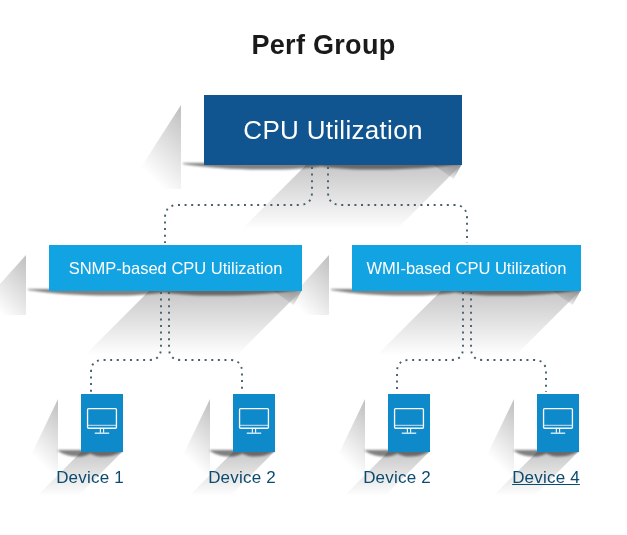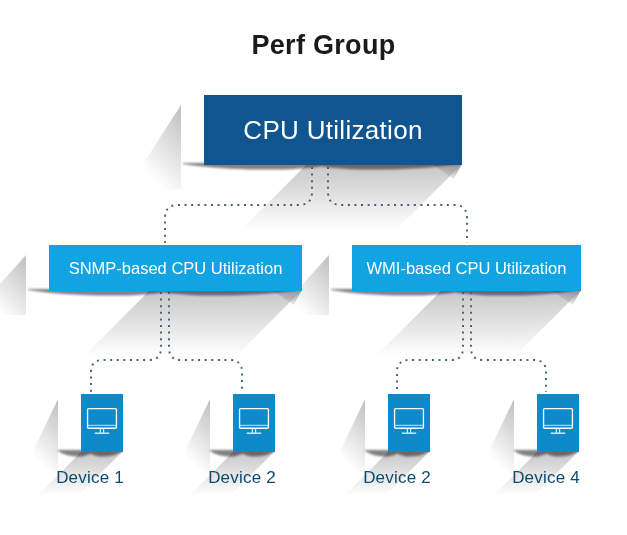--- a/index.html
+++ b/index.html
@@ -67,21 +67,21 @@
 
   .device { top:394px; width:66px; height:58px; }
   .device-1 { left:57px; }  .device-2 { left:209px; }
   .device-3 { left:364px; } .device-4 { left:513px; }
 
   .device-label {
     position:absolute; top:468px; width:116px; z-index:3;
     text-align:center; font-size:17px; color:#0c4a6e; letter-spacing:.2px;
   }
   .device-label-1 { left:32px; }  .device-label-2 { left:184px; }
-  .device-label-3 { left:339px; } .device-label-4 { left:488px; }
+  .device-label-3 { left:339px; } .device-label-4 { left:488px;text-decoration:underline; }
 
   .device .monitor { position:absolute; inset:0; width:100%; height:100%; }
 
   
   .connectors { position:absolute; inset:0; z-index:2; pointer-events:none; }
   .connector-path {
     fill:none; stroke:var(--connector,#45616d);
     stroke-width:1.9; stroke-dasharray:2 4.6; stroke-linecap:butt;
   }
 </style>

